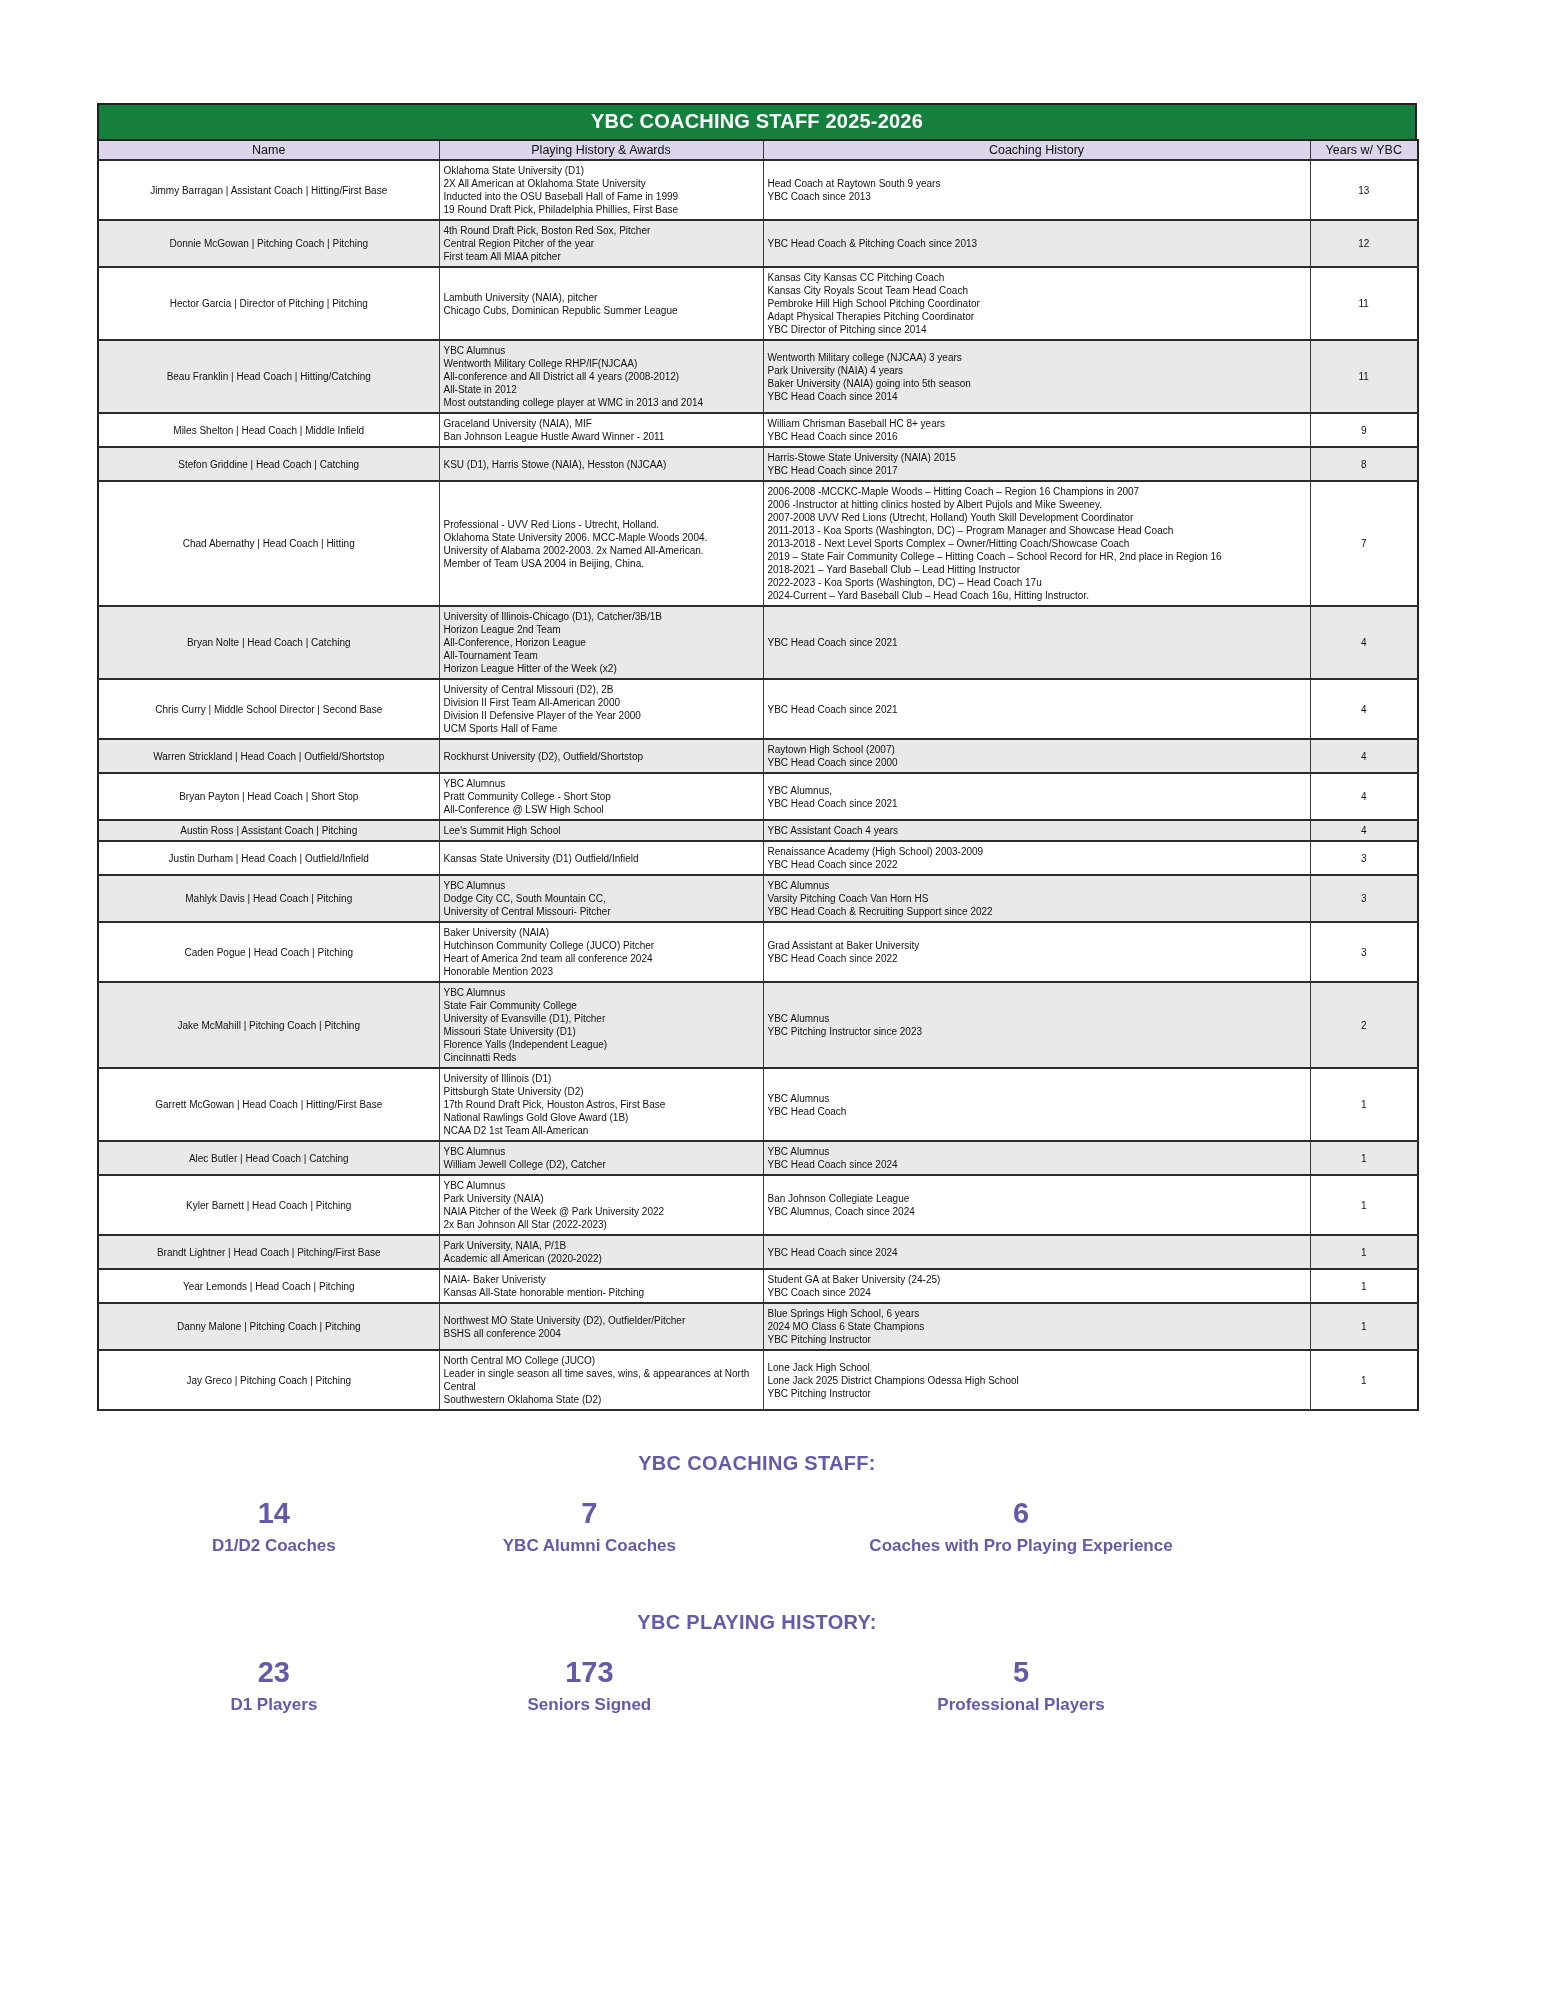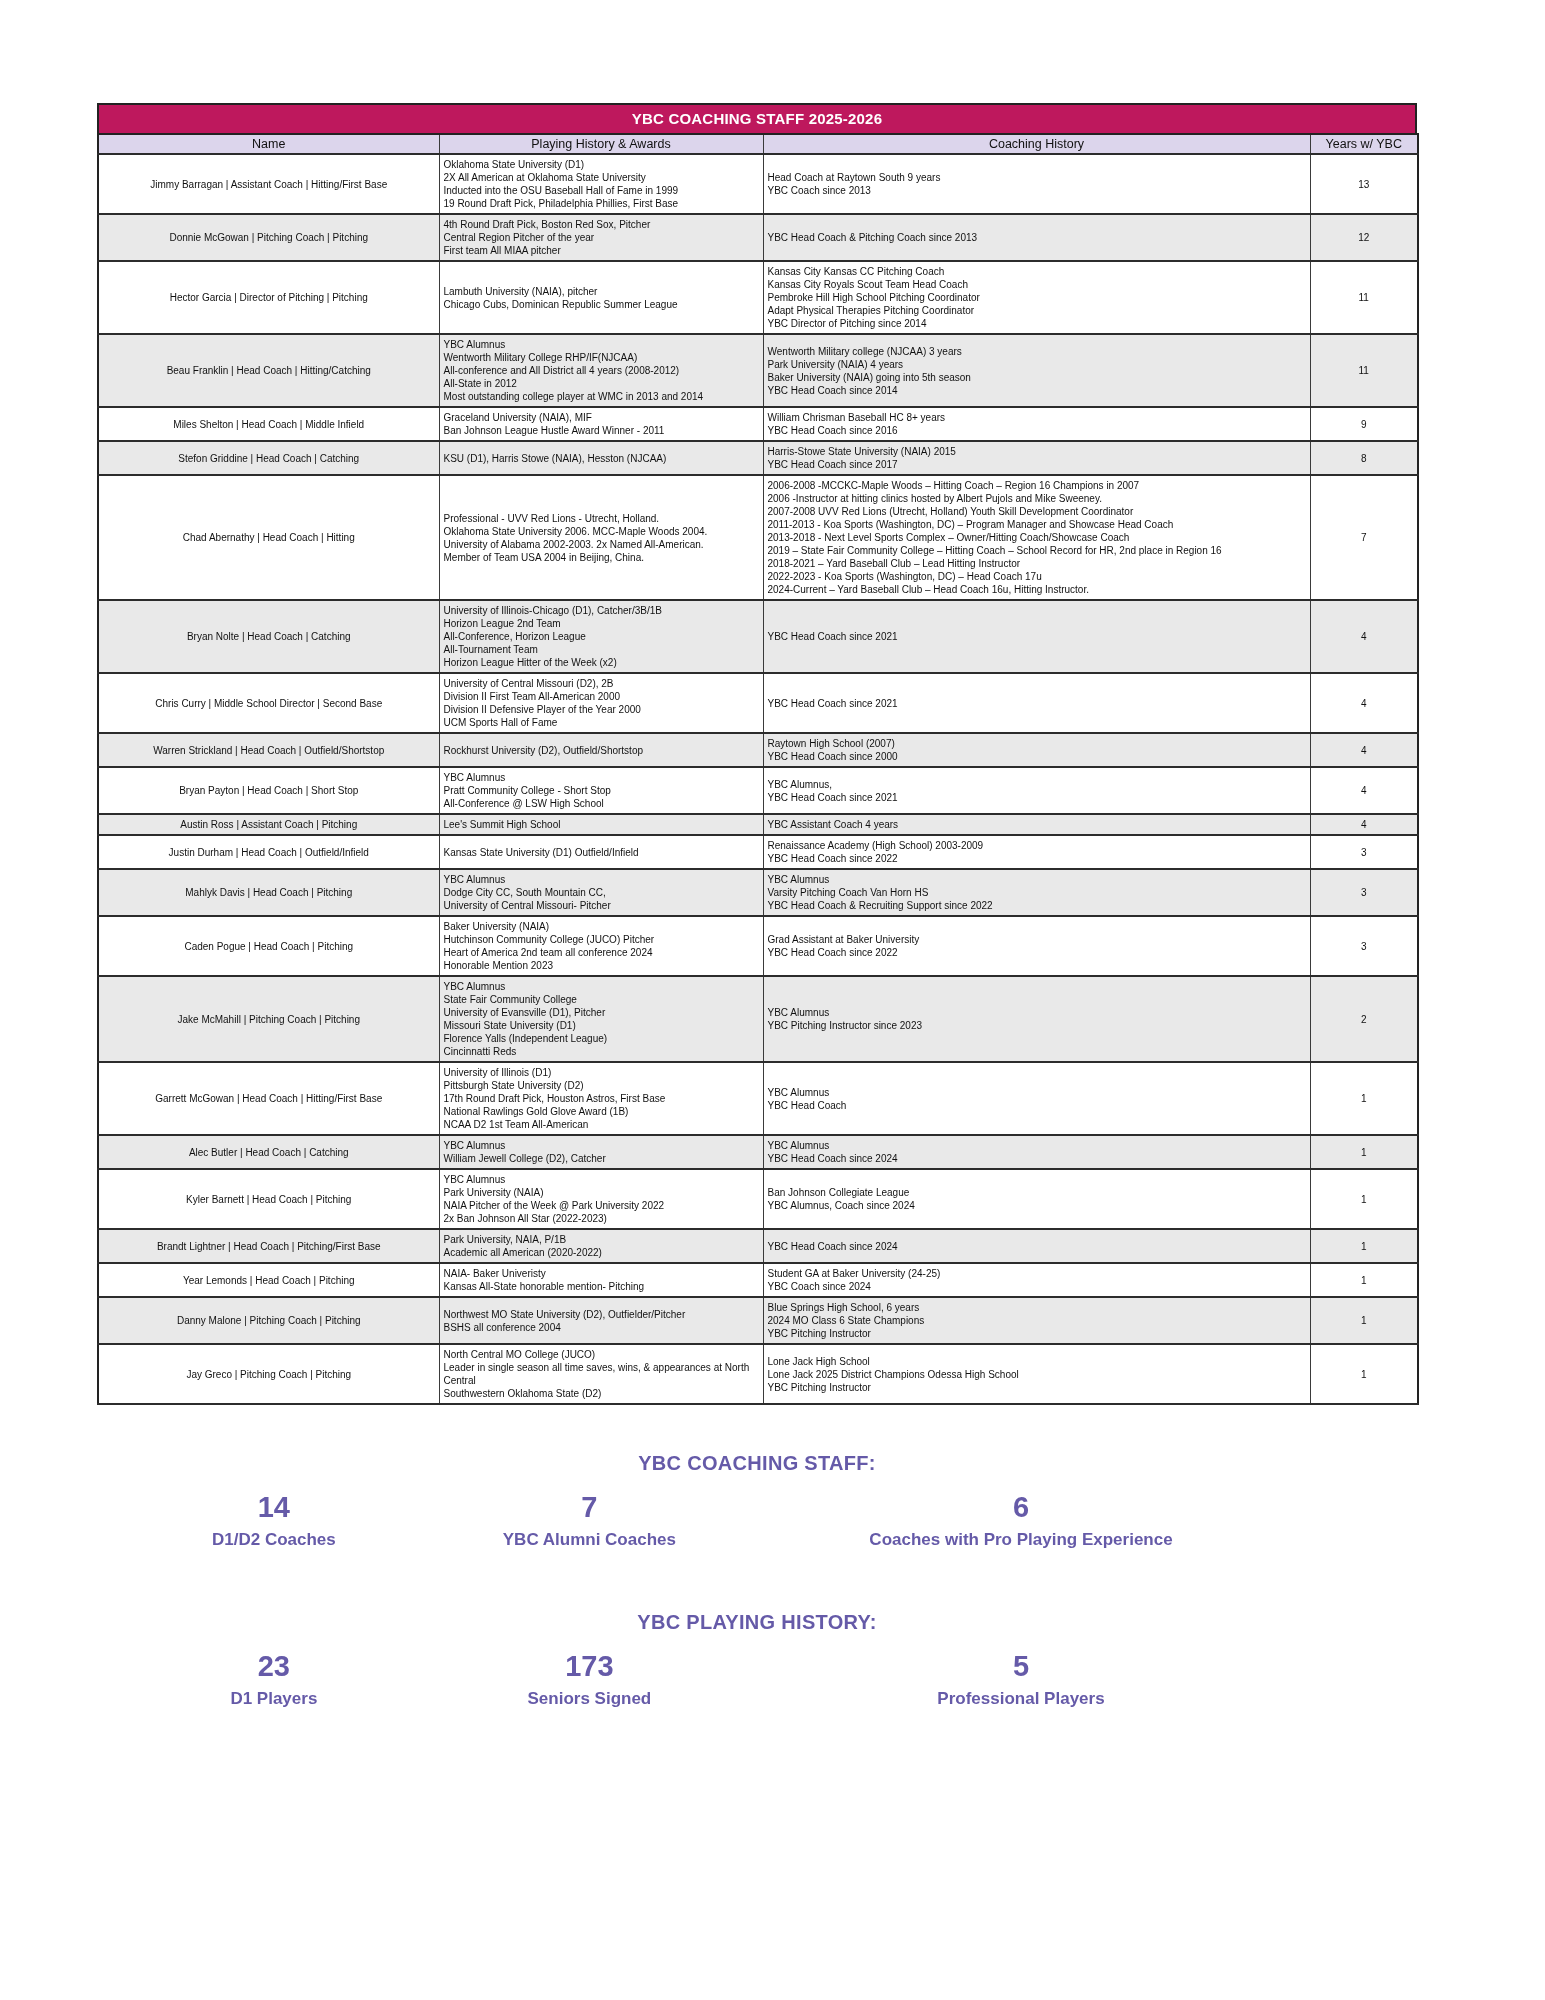--- a/index.html
+++ b/index.html
@@ -9,23 +9,23 @@
     background:#ffffff;
     font-family:"Liberation Sans", sans-serif;
     color:#111;
   }
   .table-wrap {
     position:absolute;
     left:97px; top:103px;
     width:1320px;
   }
   .title-bar {
-    background:#be185d;
+    background:#15803d;
     color:#ffffff;
-    font-size:15px;
+    font-size:20px;
     font-weight:bold;
     text-align:center;
     padding:5px 0 6px 0;
     border:2px solid #222;
     border-bottom:none;
     letter-spacing:0.2px;
   }
   table.staff {
     border-collapse:collapse;
     width:100%;
@@ -69,21 +69,21 @@
     letter-spacing:0.3px;
     margin-bottom:8px;
     text-align:center;
   }
   .stats {
     position:relative;
     height:92px;
   }
   .stat {
     position:absolute;
-    top:8px;
+    top:14px;
     transform:translateX(-50%);
     text-align:center;
     white-space:nowrap;
   }
   .stat:nth-child(1) { left:13.4%; }
   .stat:nth-child(2) { left:37.3%; }
   .stat:nth-child(3) { left:70%; }
   .stat-value { font-size:29px; font-weight:bold; }
   .stat-label { font-size:17px; font-weight:bold; margin-top:6px; }
   .gap { height:36px; }

